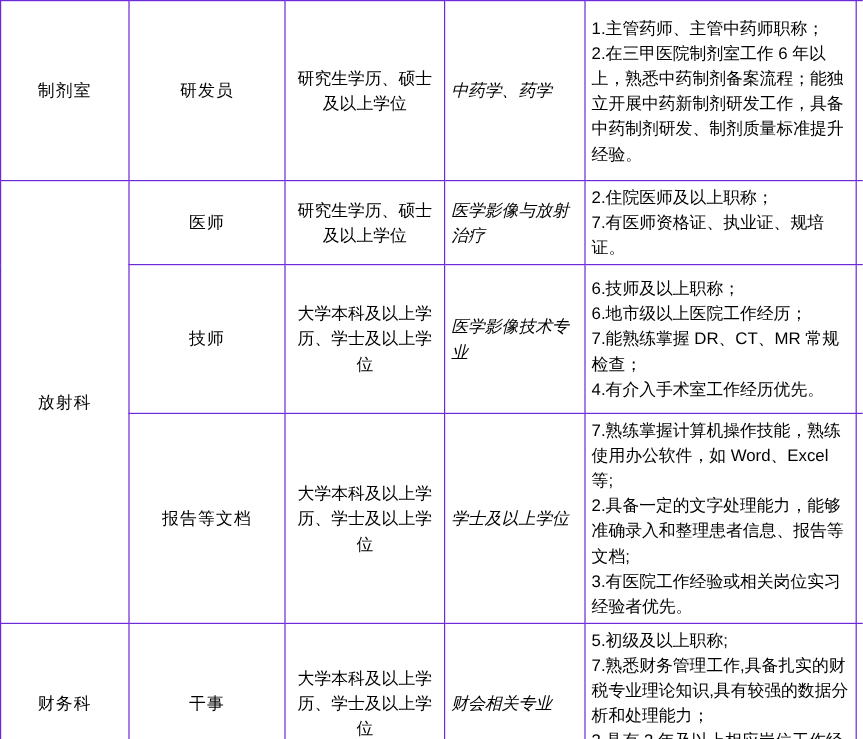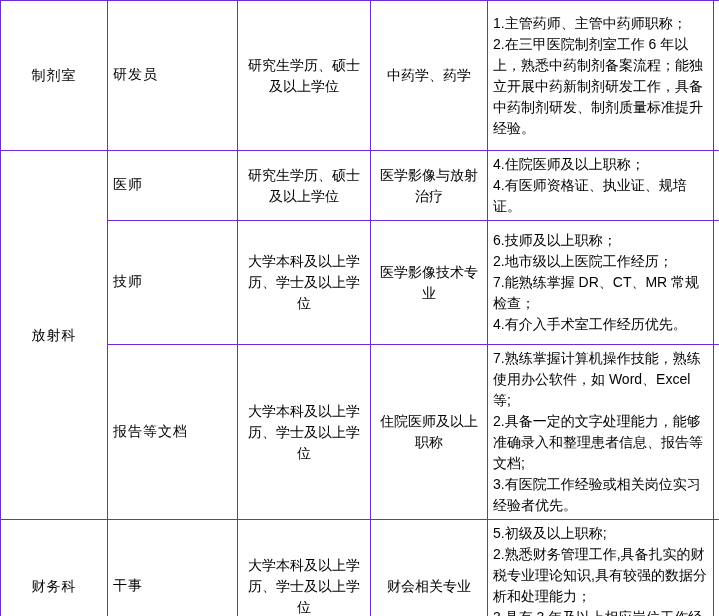--- a/index.html
+++ b/index.html
@@ -25,30 +25,30 @@
     line-height: 21px;
     padding: 3px 5px;
   }
   td.dept {
     width: 96px;
     text-align: center;
     letter-spacing: 1px;
   }
   td.post {
     width: 119px;
+    text-align: center;
     letter-spacing: 1px;
-    font-family: Liberation Mono, monospace;
   }
   td.edu {
     width: 122px;
     text-align: center;
   }
   td.major {
     width: 106px;
-    text-align: center;
+    font-style: italic;
   }
   td.req {
     width: 215px;
     text-align: left;
     vertical-align: top;
     padding-top: 4px;
   }
   td.num {
     width: 38px;
     text-align: center;
@@ -74,57 +74,57 @@
       </td>
       <td class="num">1</td>
     </tr>
 
     <tr style="height:62px;">
       <td class="dept" rowspan="3">放射科</td>
       <td class="post">医师</td>
       <td class="edu">研究生学历、硕士及以上学位</td>
       <td class="major">医学影像与放射治疗</td>
       <td class="req">
-        <span class="req-line">4.住院医师及以上职称；</span>
-        <span class="req-line">4.有医师资格证、执业证、规培证。</span>
+        <span class="req-line">2.住院医师及以上职称；</span>
+        <span class="req-line">7.有医师资格证、执业证、规培证。</span>
       </td>
       <td class="num">1</td>
     </tr>
 
     <tr style="height:124px;">
       <td class="post">技师</td>
       <td class="edu">大学本科及以上学历、学士及以上学位</td>
       <td class="major">医学影像技术专业</td>
       <td class="req">
         <span class="req-line">6.技师及以上职称；</span>
-        <span class="req-line">2.地市级以上医院工作经历；</span>
+        <span class="req-line">6.地市级以上医院工作经历；</span>
         <span class="req-line">7.能熟练掌握 DR、CT、MR 常规检查；</span>
         <span class="req-line">4.有介入手术室工作经历优先。</span>
       </td>
       <td class="num">1</td>
     </tr>
 
     <tr style="height:154px;">
       <td class="post">报告等文档</td>
       <td class="edu">大学本科及以上学历、学士及以上学位</td>
-      <td class="major">住院医师及以上职称</td>
+      <td class="major">学士及以上学位</td>
       <td class="req">
         <span class="req-line">7.熟练掌握计算机操作技能，熟练使用办公软件，如 Word、Excel 等;</span>
         <span class="req-line">2.具备一定的文字处理能力，能够准确录入和整理患者信息、报告等文档;</span>
         <span class="req-line">3.有医院工作经验或相关岗位实习经验者优先。</span>
       </td>
       <td class="num">2</td>
     </tr>
 
     <tr style="height:126px;">
       <td class="dept">财务科</td>
       <td class="post">干事</td>
       <td class="edu">大学本科及以上学历、学士及以上学位</td>
       <td class="major">财会相关专业</td>
       <td class="req">
         <span class="req-line">5.初级及以上职称;</span>
-        <span class="req-line">2.熟悉财务管理工作,具备扎实的财税专业理论知识,具有较强的数据分析和处理能力；</span>
+        <span class="req-line">7.熟悉财务管理工作,具备扎实的财税专业理论知识,具有较强的数据分析和处理能力；</span>
         <span class="req-line">3.具有 3 年及以上相应岗位工作经历。</span>
       </td>
       <td class="num">1</td>
     </tr>
   </tbody>
 </table>
 
 </body></html>

